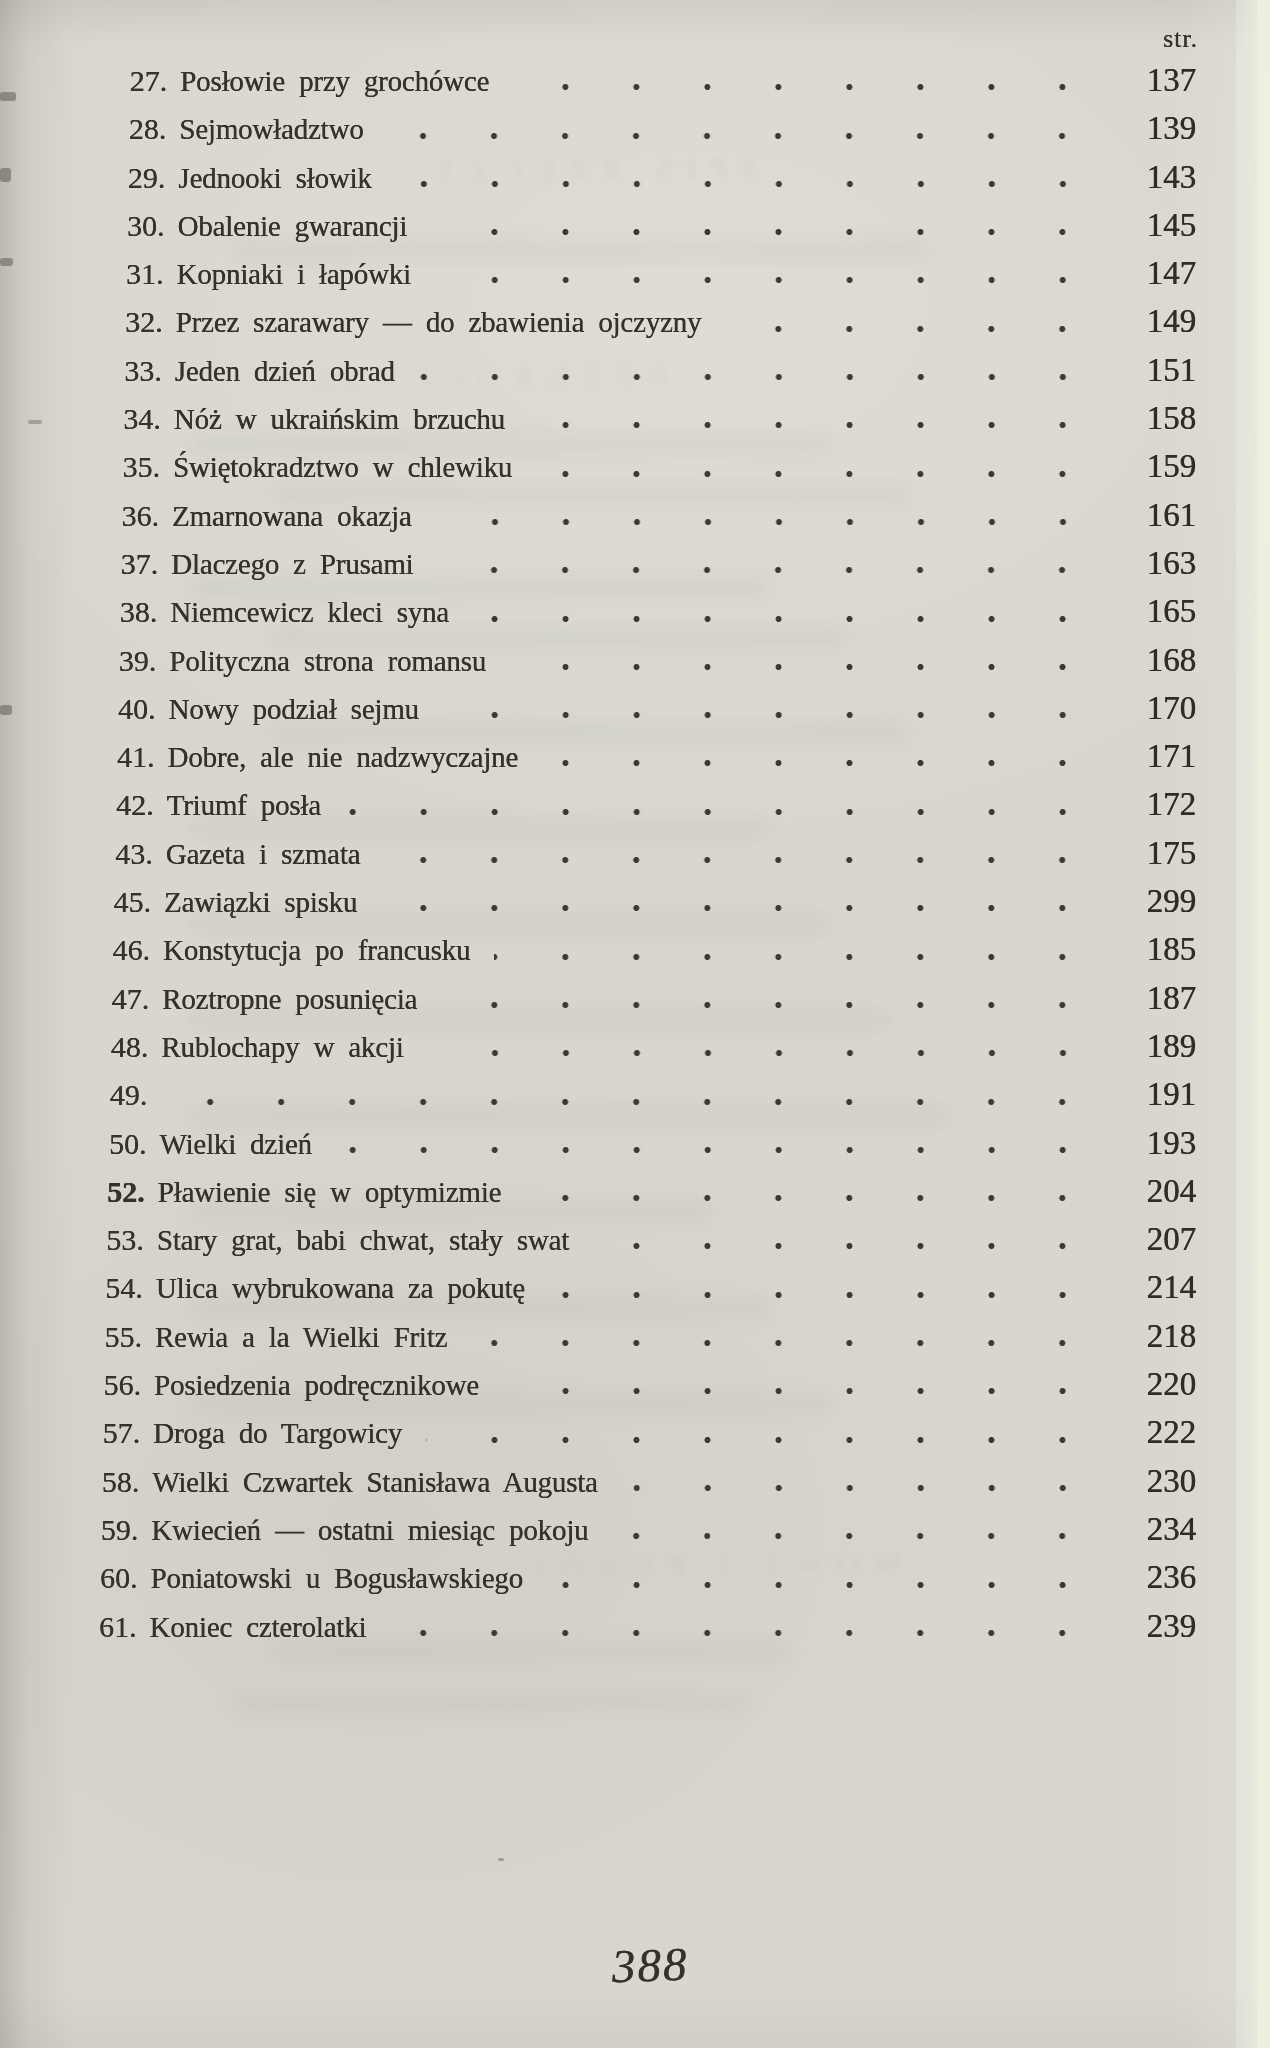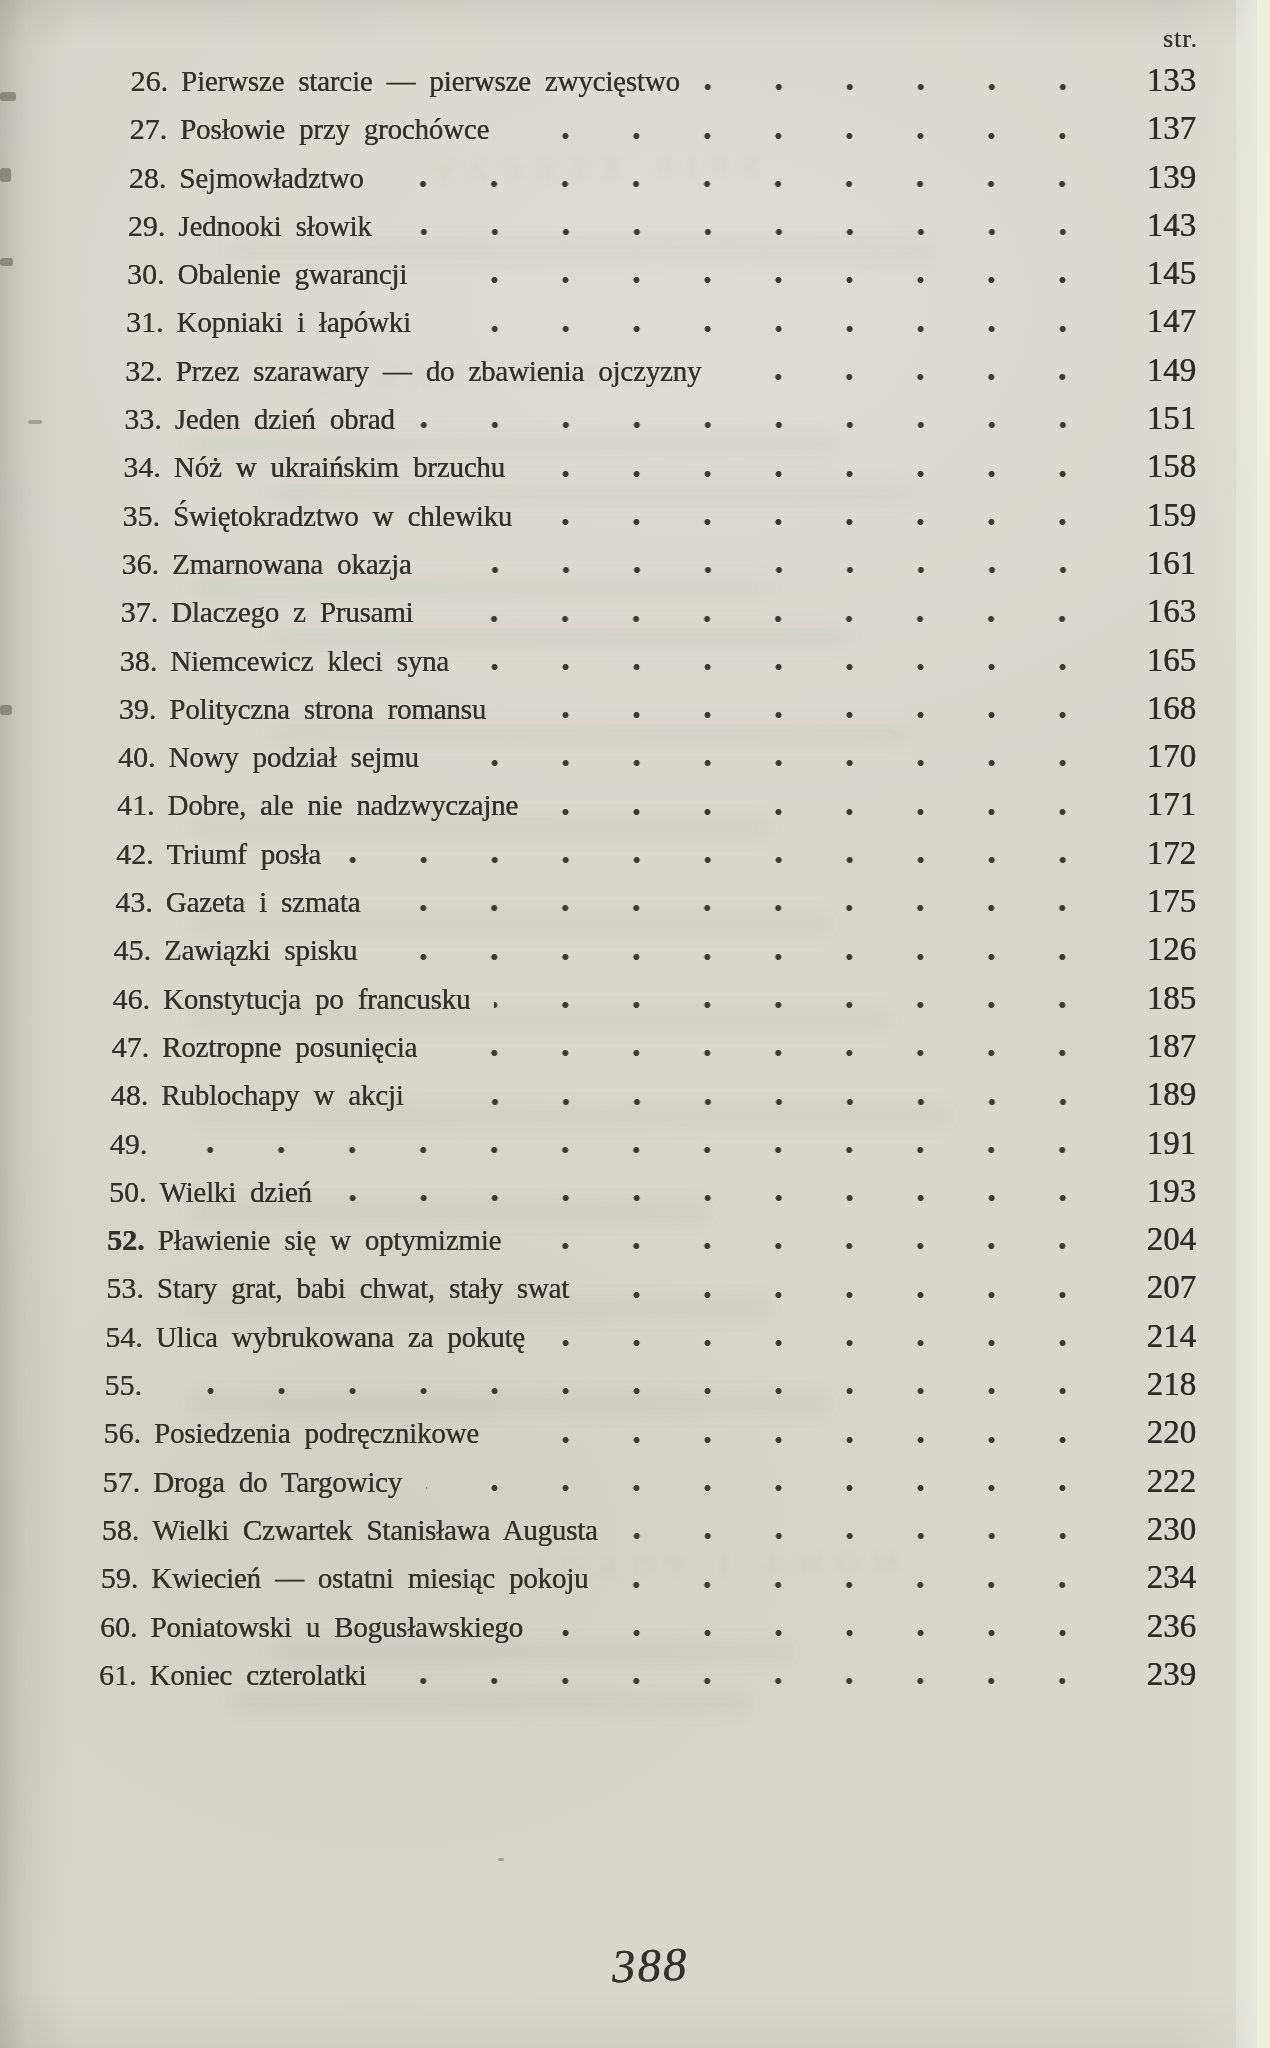--- a/index.html
+++ b/index.html
@@ -108,26 +108,20 @@
   <div class="speck" style="left:0; top:168px; width:11px; height:14px;"></div>
   <div class="speck" style="left:0; top:258px; width:13px; height:8px;"></div>
   <div class="speck" style="left:28px; top:420px; width:14px; height:4px; opacity:0.4;"></div>
   <div class="speck" style="left:0; top:705px; width:12px; height:10px;"></div>
   <div class="speck" style="left:498px; top:1858px; width:6px; height:3px; opacity:0.45;"></div>
 
   <div class="str-label">str.</div>
 
   <div class="toc" id="toc">
       <div class="row">
-    <span class="num" style="margin-left: 0px;">26.</span>
-    <span class="title">Pierwsze starcie — pierwsze zwycięstwo</span>
-    <span class="leader"></span>
-    <span class="page">133</span>
-  </div>
-      <div class="row">
     <span class="num" style="margin-left: -0.9px;">27.</span>
     <span class="title">Posłowie przy grochówce</span>
     <span class="leader"></span>
     <span class="page">137</span>
   </div>
       <div class="row">
     <span class="num" style="margin-left: -1.8px;">28.</span>
     <span class="title">Sejmowładztwo</span>
     <span class="leader"></span>
     <span class="page">139</span>
@@ -219,21 +213,21 @@
       <div class="row">
     <span class="num" style="margin-left: -15.3px;">43.</span>
     <span class="title">Gazeta i szmata</span>
     <span class="leader"></span>
     <span class="page">175</span>
   </div>
       <div class="row">
     <span class="num" style="margin-left: -17.1px;">45.</span>
     <span class="title">Zawiązki spisku</span>
     <span class="leader"></span>
-    <span class="page">126</span>
+    <span class="page">299</span>
   </div>
       <div class="row">
     <span class="num" style="margin-left: -18px;">46.</span>
     <span class="title">Konstytucja po francusku</span>
     <span class="leader"></span>
     <span class="page">185</span>
   </div>
       <div class="row">
     <span class="num" style="margin-left: -18.9px;">47.</span>
     <span class="title">Roztropne posunięcia</span>
@@ -270,20 +264,21 @@
     <span class="page">207</span>
   </div>
       <div class="row">
     <span class="num" style="margin-left: -25.2px;">54.</span>
     <span class="title">Ulica wybrukowana za pokutę</span>
     <span class="leader"></span>
     <span class="page">214</span>
   </div>
       <div class="row">
     <span class="num" style="margin-left: -26.1px;">55.</span>
+    <span class="title">Rewia a la Wielki Fritz</span>
     <span class="leader"></span>
     <span class="page">218</span>
   </div>
       <div class="row">
     <span class="num" style="margin-left: -27px;">56.</span>
     <span class="title">Posiedzenia podręcznikowe</span>
     <span class="leader"></span>
     <span class="page">220</span>
   </div>
       <div class="row">

